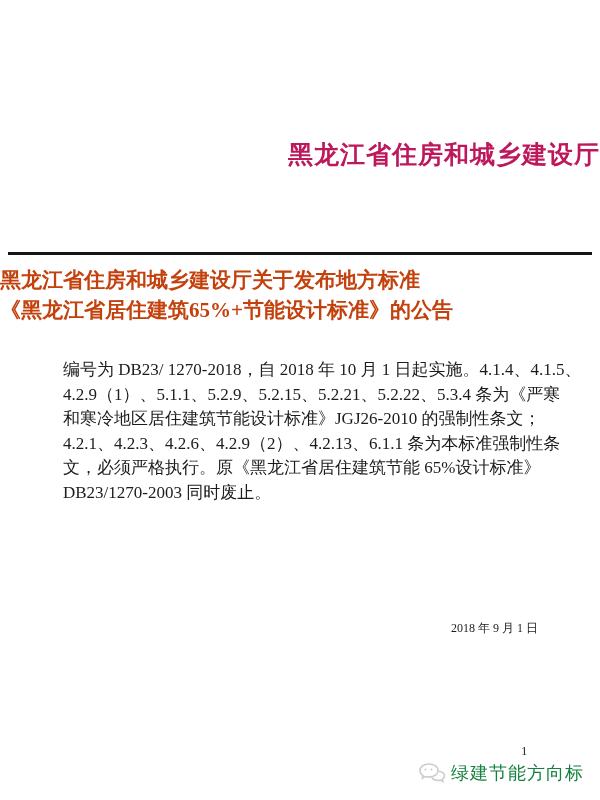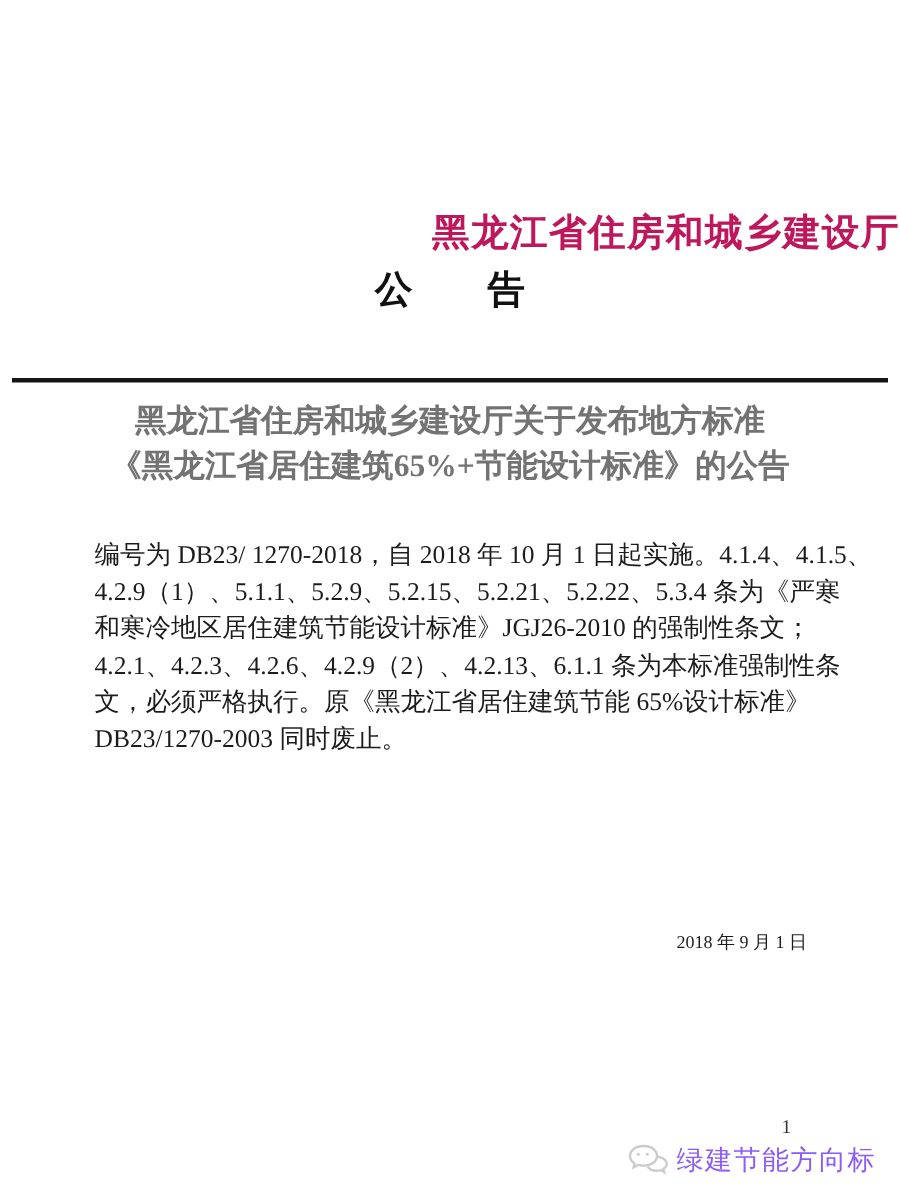--- a/index.html
+++ b/index.html
@@ -53,25 +53,25 @@
     left: 8px;
     width: 584px;
     height: 3px;
     background: #151515;
   }
   .announce-title {
     position: absolute;
     top: 265px;
     left: 0;
     width: 100%;
-    text-align: center;
+    text-align: left;
     font-size: 21px;
     font-weight: bold;
     line-height: 30px;
-    color: #737373;
+    color: #c2410c;
   }
   .body-text {
     position: absolute;
     top: 358px;
     left: 63px;
     width: 476px;
     font-size: 17px;
     line-height: 24.5px;
     color: #1c1c1c;
   }
@@ -101,39 +101,38 @@
     font-size: 13px;
     color: #333333;
   }
   .watermark {
     position: absolute;
     top: 761px;
     right: 16px;
     display: flex;
     align-items: center;
     gap: 5px;
-    color: #8b5cf6;
+    color: #15803d;
     font-size: 18px;
     font-family: "Liberation Sans", "DejaVu Sans", sans-serif;
     letter-spacing: 1px;
   }
   .watermark-icon {
     display: inline-block;
     width: 28px;
     height: 22px;
   }
 </style>
 </head>
 <body>
 
 <div class="page">
 
   <div class="agency-title">黑龙江省住房和城乡建设厅</div>
 
-  <div class="doc-type">公　　告</div>
 
 
   <div class="rule"></div>
 
   <div class="announce-title">
     <div>黑龙江省住房和城乡建设厅关于发布地方标准</div>
     <div>《黑龙江省居住建筑65%+节能设计标准》的公告</div>
   </div>
 
   <div class="body-text">

